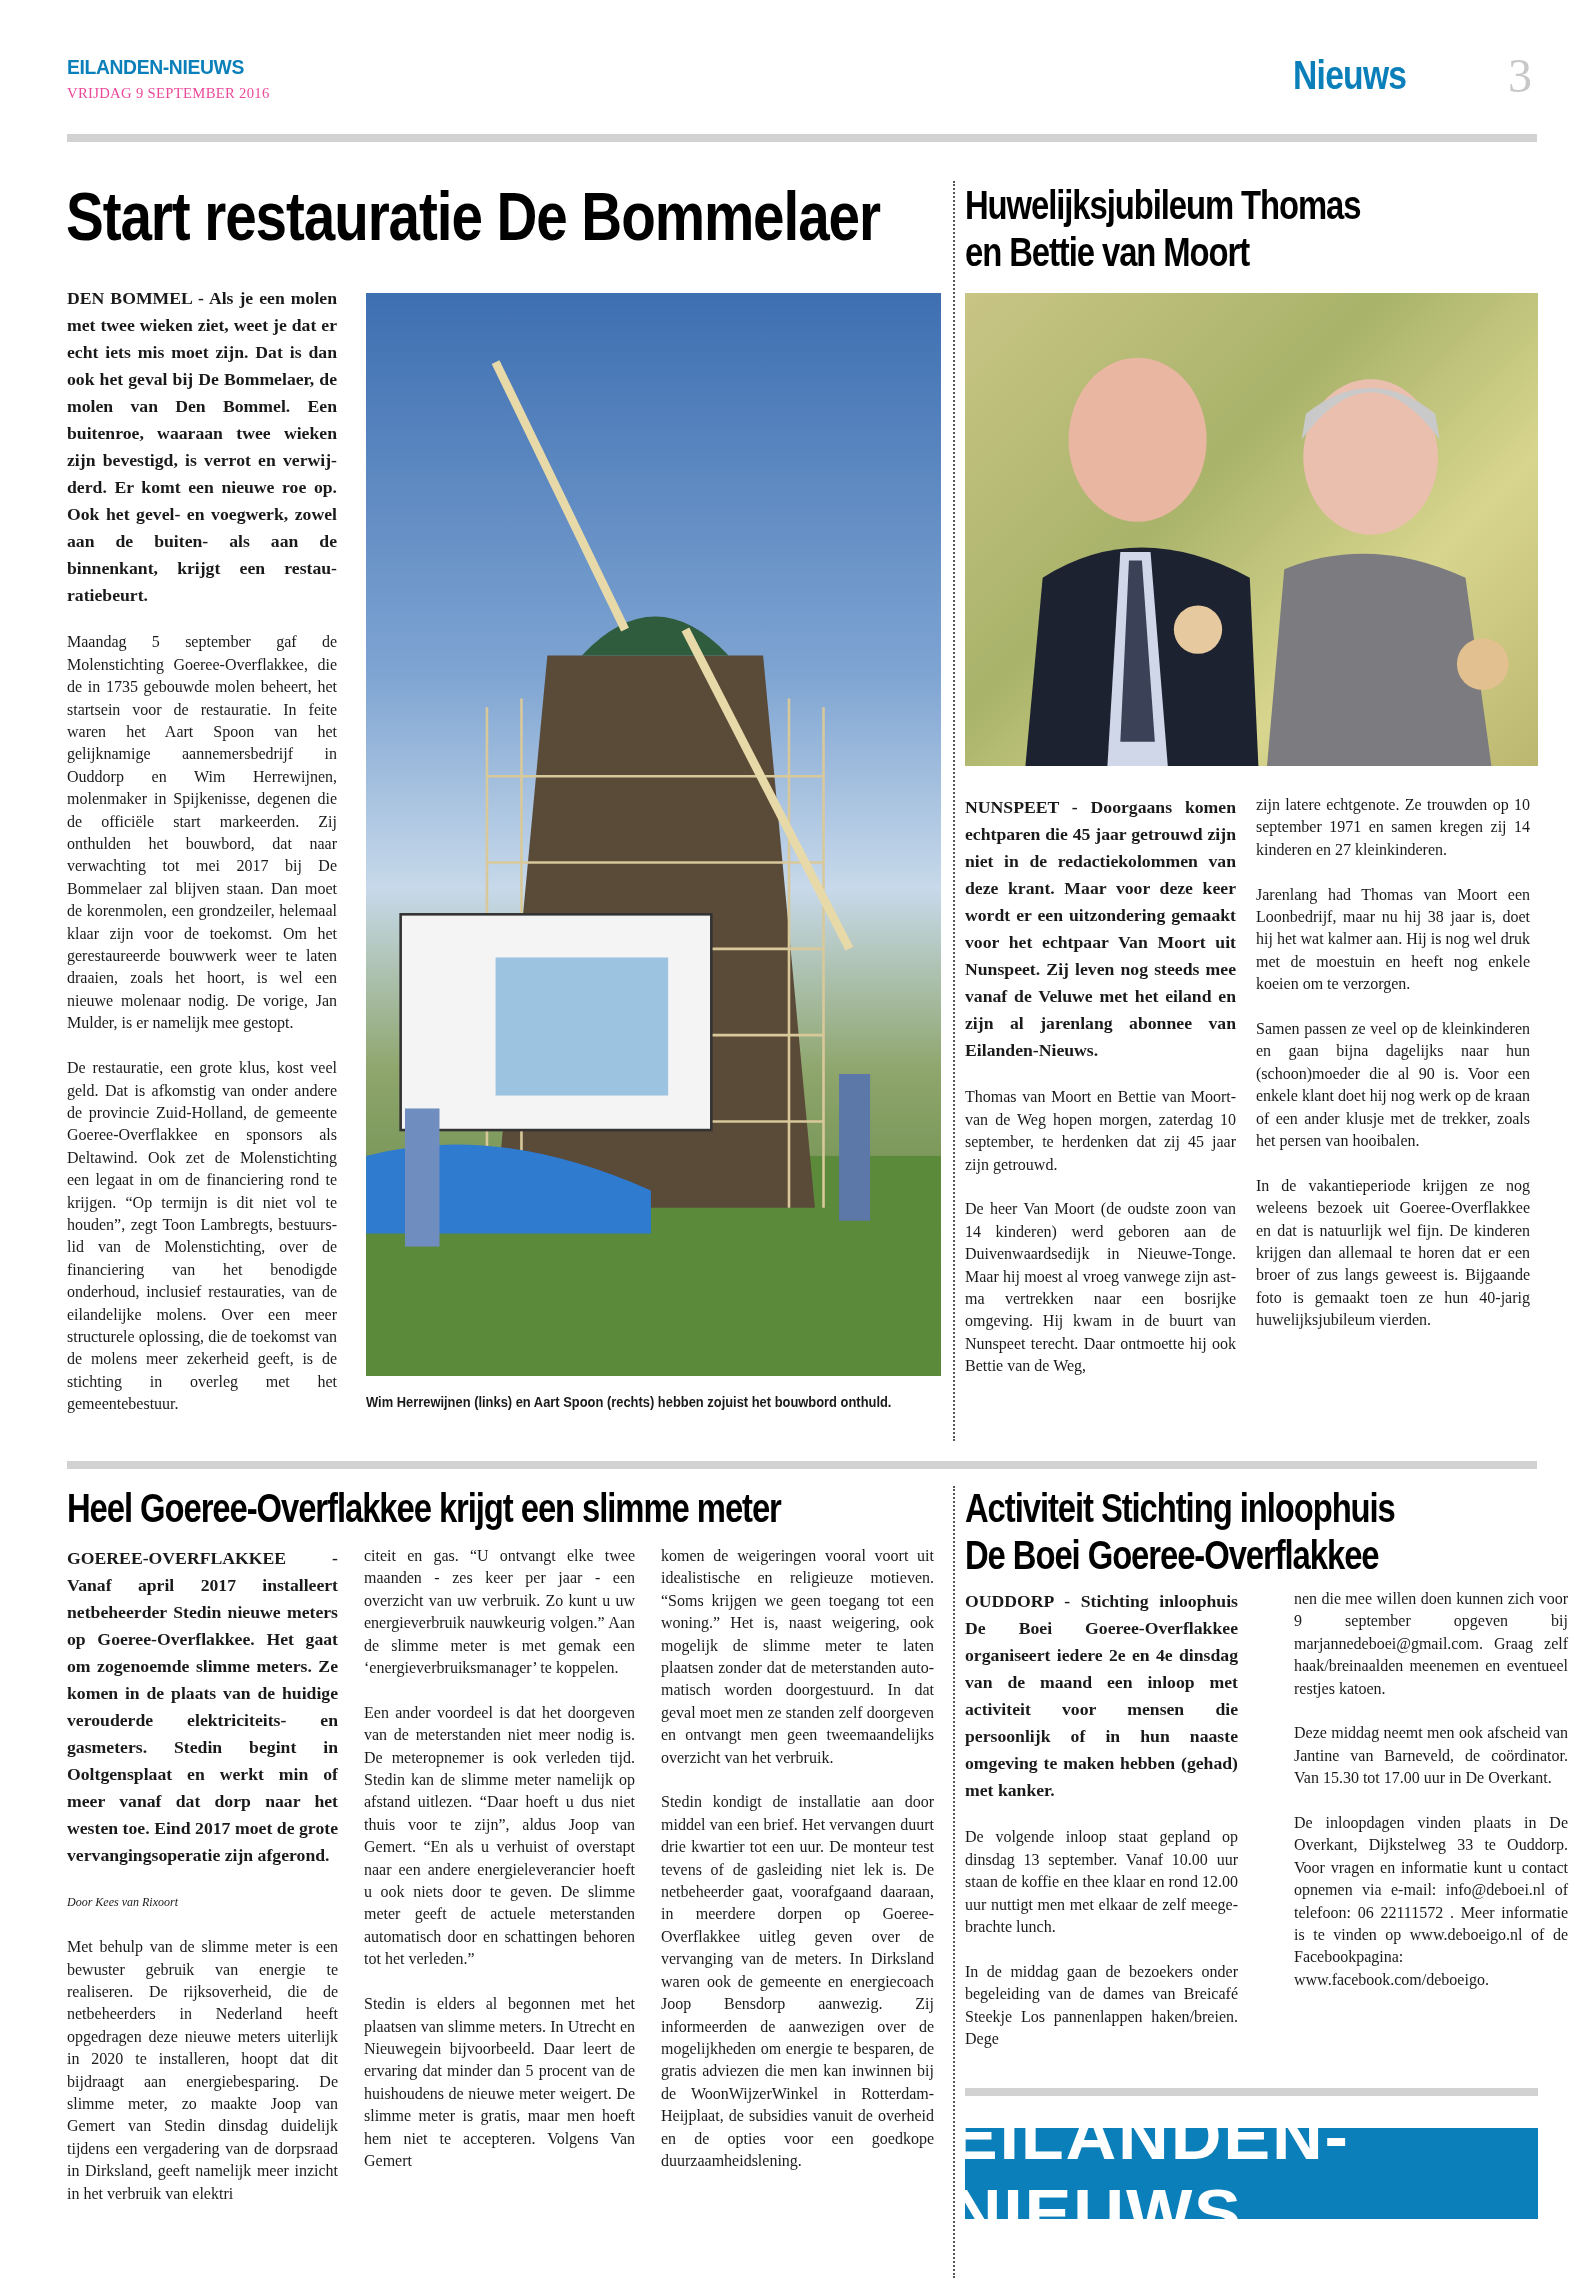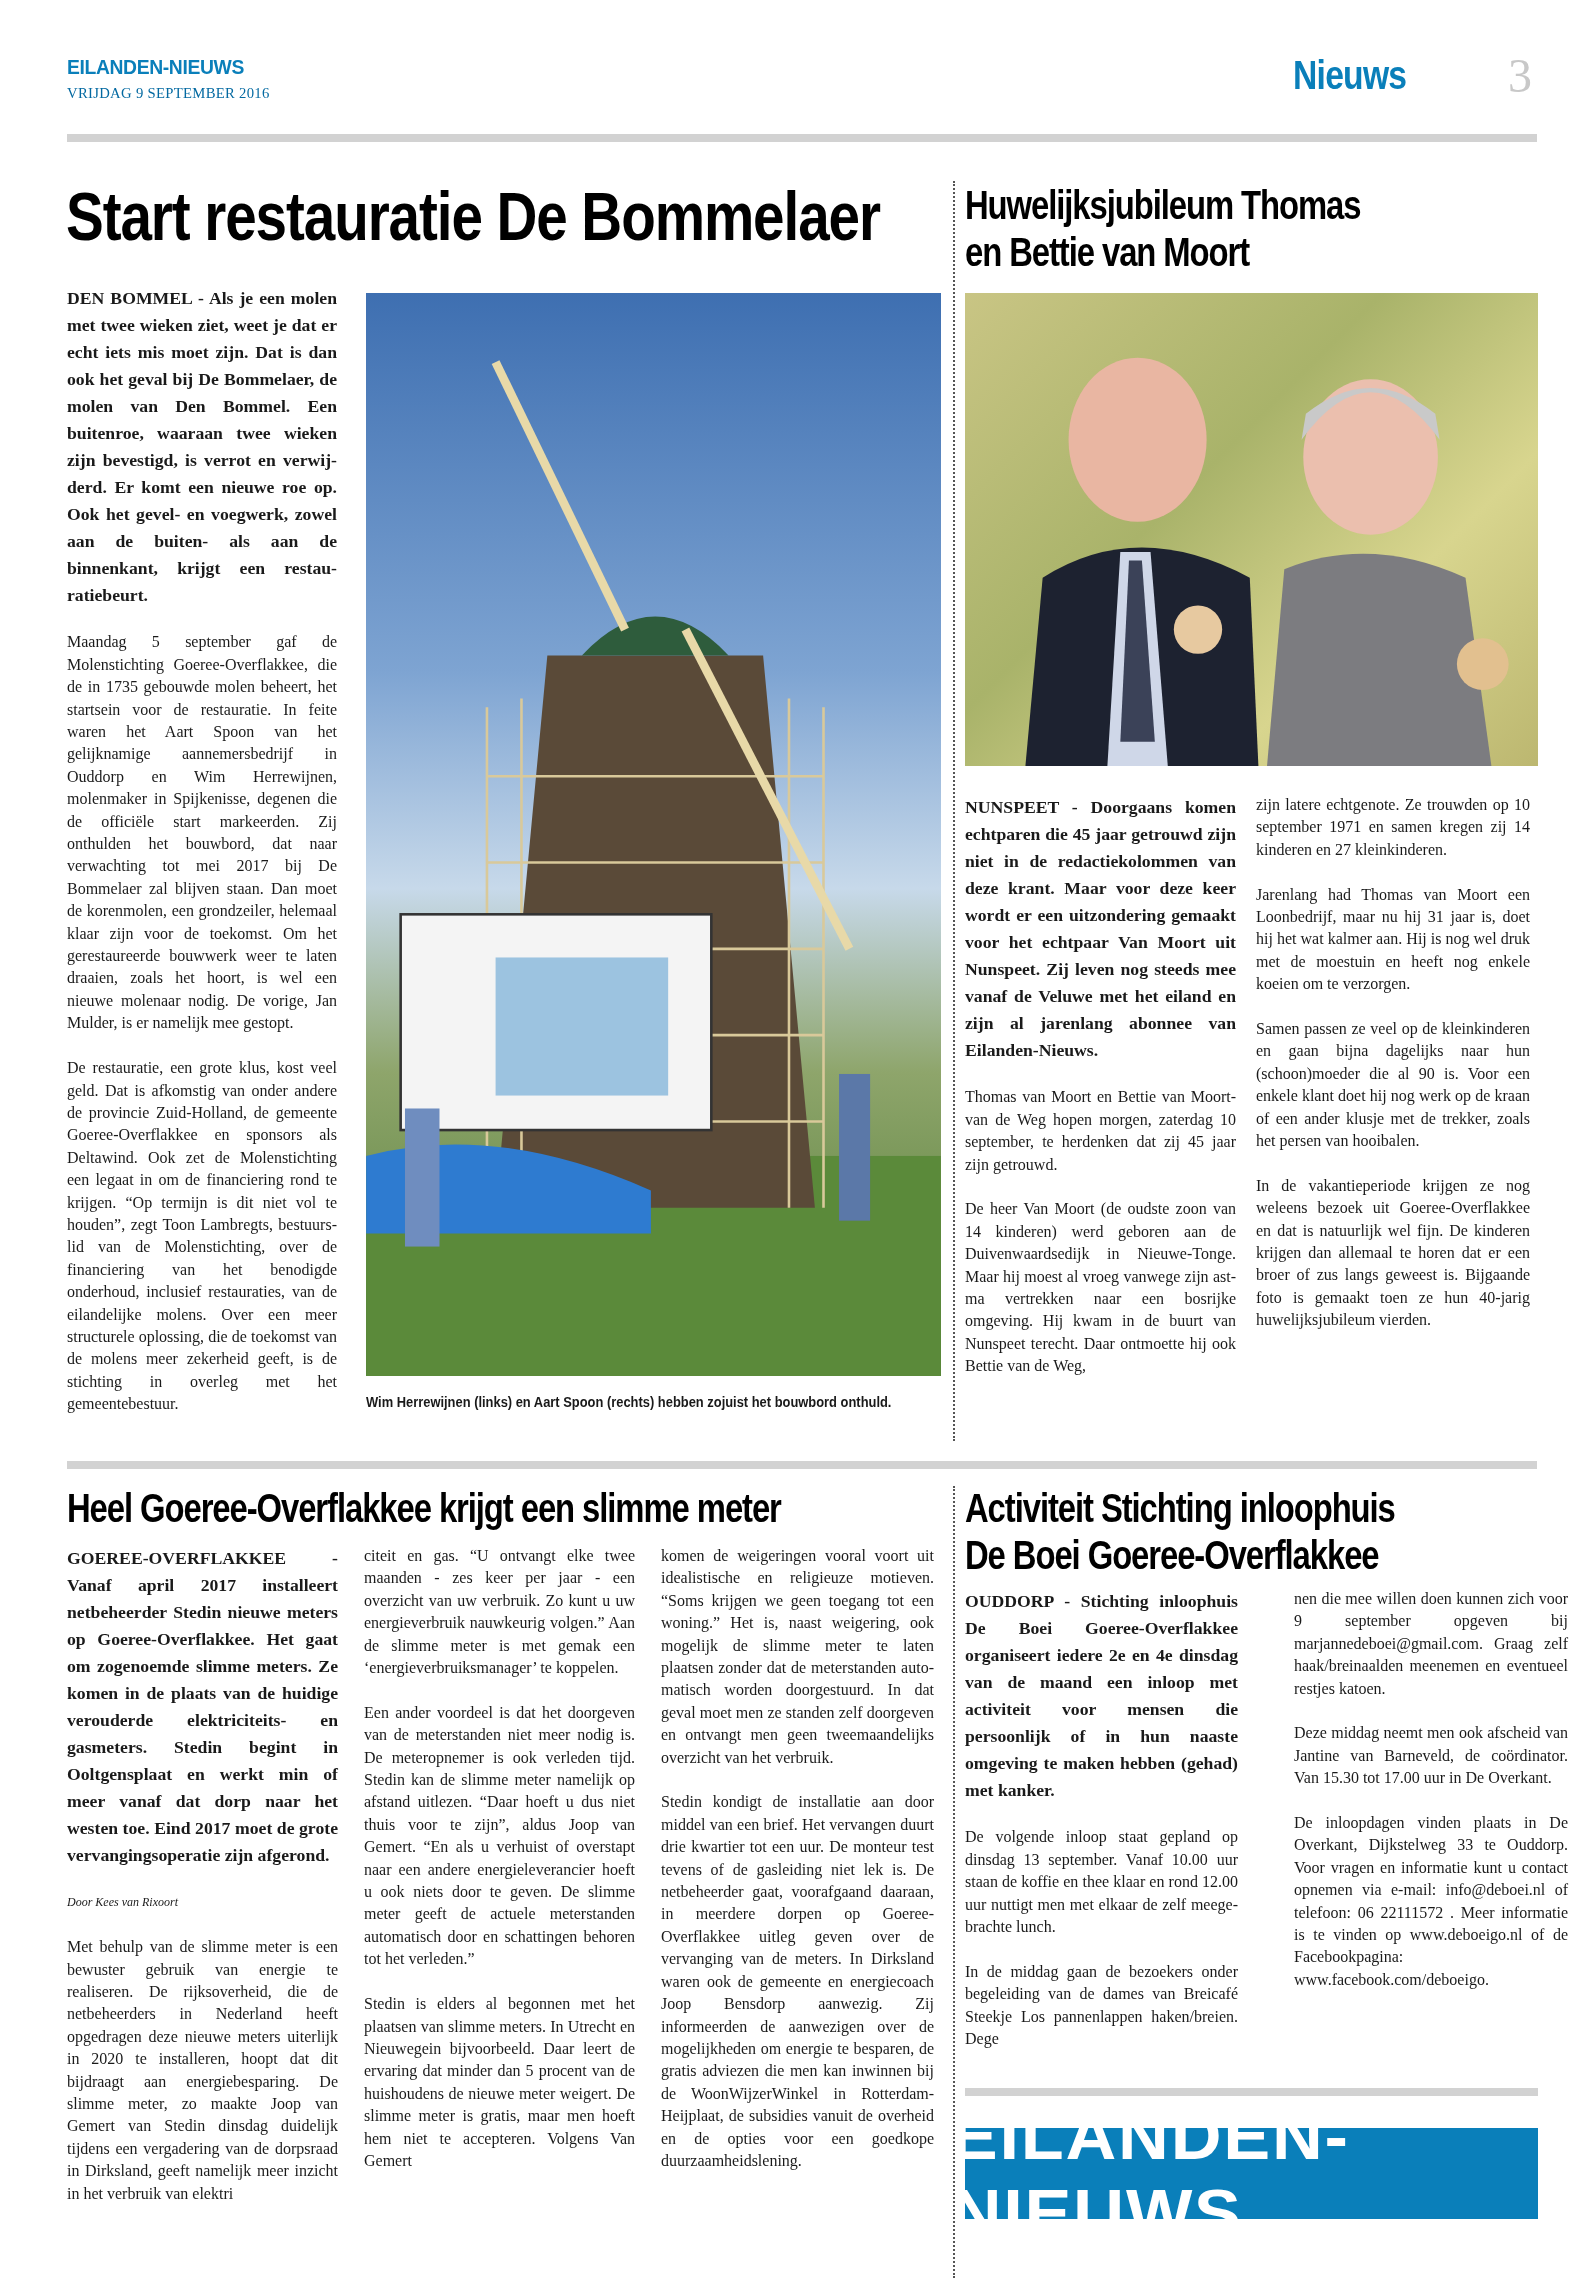--- a/index.html
+++ b/index.html
@@ -4,21 +4,21 @@
 <style>
   * { box-sizing: border-box; margin: 0; padding: 0; }
   html, body { width: 1592px; height: 2295px; background: #ffffff; overflow: hidden; }
   body { position: relative; font-family: "Liberation Serif", "DejaVu Serif", serif; color: #1a1a1a; }
 
   .abs { position: absolute; }
 
   
   .mast-logo { left: 67px; top: 55px; font-family: "Liberation Sans", sans-serif; font-weight: bold;
     font-size: 21px; color: #0a7fba; letter-spacing: -0.4px; transform: scaleX(0.92); transform-origin: left; }
-  .mast-date { left: 67px; top: 85px; font-size: 14.7px; color: #0369a1; letter-spacing: 0.3px; }
+  .mast-date { left: 67px; top: 85px; font-size: 14.7px; color: #ec4899; letter-spacing: 0.3px; }
   .mast-section { left: 1293px; top: 52px; font-family: "Liberation Sans", sans-serif; font-weight: bold;
     font-size: 41px; color: #0a7fba; transform: scaleX(0.82); transform-origin: left; letter-spacing: -0.9px; }
   .mast-page { left: 1508px; top: 48px; font-family: "Liberation Serif", serif; font-size: 48px; color: #c8c8c8; }
 
   .grey-rule { background: #d2d2d2; height: 7.8px; }
 
   
   .hl { font-family: "Liberation Sans", sans-serif; font-weight: bold; color: #000; letter-spacing: -1.3px;
     transform: scaleX(0.82); transform-origin: left top; white-space: nowrap; line-height: 1.12; }
   .hl-big { font-size: 69px; }
@@ -109,21 +109,21 @@
   </svg>
 </div>
 
 <div class="abs col" style="left:965px; top:794px; width:271px;">
   <p class="lead">NUNSPEET - Doorgaans komen echtparen die 45 jaar getrouwd zijn niet in de redactiekolommen van deze krant. Maar voor deze keer wordt er een uitzondering gemaakt voor het echtpaar Van Moort uit Nunspeet. Zij leven nog steeds mee vanaf de Veluwe met het eiland en zijn al jarenlang abonnee van Eilanden-Nieuws.</p>
   <p>Thomas van Moort en Bettie van Moort-van de Weg hopen morgen, zaterdag 10 september, te herdenken dat zij 45 jaar zijn getrouwd.</p>
   <p>De heer Van Moort (de oud­ste zoon van 14 kinderen) werd geboren aan de Duivenwaardse­dijk in Nieuwe-Tonge. Maar hij moest al vroeg vanwege zijn ast­ma vertrekken naar een bosrijke omgeving. Hij kwam in de buurt van Nunspeet terecht. Daar ont­moette hij ook Bettie van de Weg,</p>
 </div>
 <div class="abs col" style="left:1256px; top:794px; width:274px;">
   <p>zijn latere echtgenote. Ze trouw­den op 10 september 1971 en samen kregen zij 14 kinderen en 27 kleinkinderen.</p>
-  <p>Jarenlang had Thomas van Moort een Loonbedrijf, maar nu hij 31 jaar is, doet hij het wat kalmer aan. Hij is nog wel druk met de moestuin en heeft nog enkele koeien om te verzorgen.</p>
+  <p>Jarenlang had Thomas van Moort een Loonbedrijf, maar nu hij 38 jaar is, doet hij het wat kalmer aan. Hij is nog wel druk met de moestuin en heeft nog enkele koeien om te verzorgen.</p>
   <p>Samen passen ze veel op de klein­kinderen en gaan bijna dagelijks naar hun (schoon)moeder die al 90 is. Voor een enkele klant doet hij nog werk op de kraan of een ander klusje met de trekker, zoals het persen van hooibalen.</p>
   <p>In de vakantieperiode krijgen ze nog weleens bezoek uit Goe­ree-Overflakkee en dat is natuur­lijk wel fijn. De kinderen krijgen dan allemaal te horen dat er een broer of zus langs geweest is. Bij­gaande foto is gemaakt toen ze hun 40-jarig huwelijksjubileum vierden.</p>
 </div>
 
 <div class="abs grey-rule" style="left:67px; top:1461px; width:1470px;"></div>
 
 <div class="abs hl hl-med" style="left:67px; top:1486px;">Heel Goeree-Overflakkee krijgt een slimme meter</div>
 
 <div class="abs col" style="left:67px; top:1545px; width:271px;">
   <p class="lead">GOEREE-OVERFLAKKEE - Vanaf april 2017 installeert netbeheerder Stedin nieuwe meters op Goeree-Overflak­kee. Het gaat om zogenoem­de slimme meters. Ze komen in de plaats van de huidige verouderde elektriciteits- en gasmeters. Stedin begint in Ooltgensplaat en werkt min of meer vanaf dat dorp naar het westen toe. Eind 2017 moet de grote vervangingsoperatie zijn afgerond.</p>

